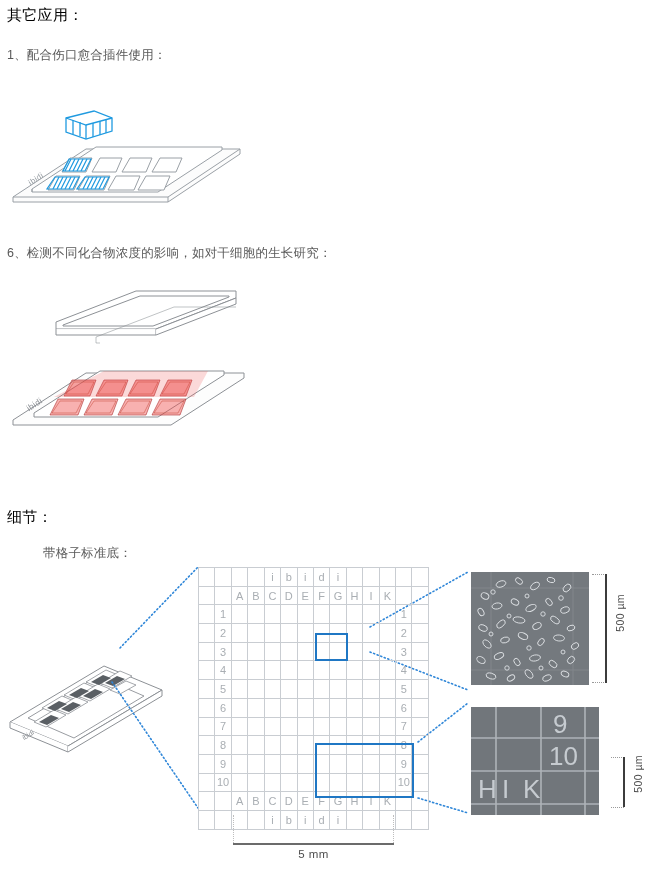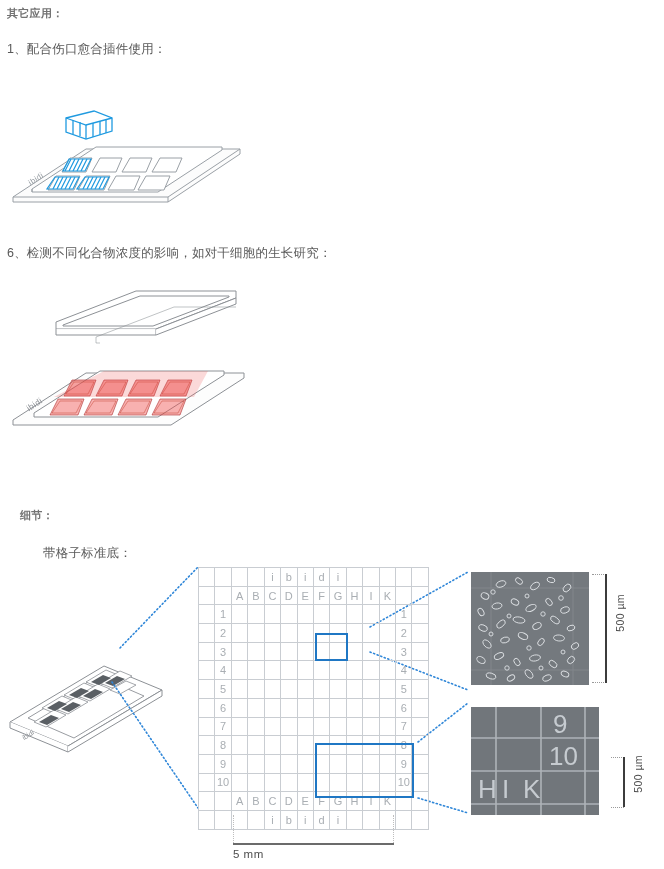--- a/index.html
+++ b/index.html
@@ -5,21 +5,21 @@
   html,body{margin:0;padding:0;}
   body{
     width:664px;height:869px;background:#ffffff;
     font-family:"Liberation Sans","DejaVu Sans",sans-serif;
     color:#4d4d4d;position:relative;overflow:hidden;
   }
   .abs{position:absolute;}
 
   
   .head{
-    font-size:11px;font-weight:bold;color:#737373;letter-spacing:.3px;
+    font-size:15px;font-weight:normal;color:#000000;letter-spacing:.3px;
     white-space:nowrap;
   }
   .para{
     font-size:12.5px;color:#595959;white-space:nowrap;letter-spacing:.2px;
   }
 
   
   #grid-figure{left:198px;top:567px;width:231px;height:248px;}
   .gridtable{
     border-collapse:collapse;width:231px;height:248px;table-layout:fixed;
@@ -47,36 +47,36 @@
   .scalelabel{
     position:absolute;font-size:10.5px;color:#4d4d4d;white-space:nowrap;
     writing-mode:vertical-rl;transform:rotate(180deg);
     font-family:"Liberation Sans",sans-serif;letter-spacing:.4px;
   }
 
   
   .mmbar{position:absolute;background:#6b6b6b;height:2px;}
   .mmtickL,.mmtickR{position:absolute;border-left:1px dotted #bdbdbd;width:0;}
   .mmlabel{
-    position:absolute;font-size:11.5px;color:#4d4d4d;
+    position:absolute;font-size:11.5px;color:#4d4d4d;text-align:center;
     font-family:"Liberation Sans",sans-serif;letter-spacing:.5px;
   }
 
   svg{display:block;overflow:visible;}
 </style>
 </head>
 <body>
 
 <div class="abs head" style="left:7px;top:6px;">其它应用：</div>
 
-<div class="abs para" style="left:7px;top:41px;">1、配合伤口愈合插件使用：</div>
+<div class="abs para" style="left:7px;top:47px;">1、配合伤口愈合插件使用：</div>
 
 <div class="abs para" style="left:7px;top:245px;">6、检测不同化合物浓度的影响，如对干细胞的生长研究：</div>
 
-<div class="abs head" style="left:20px;top:508px;">细节：</div>
+<div class="abs head" style="left:7px;top:508px;">细节：</div>
 
 <div class="abs para" style="left:7px;top:545px;margin-left:36px;">带格子标准底：</div>
 
 <div class="abs" style="left:8px;top:92px;width:240px;height:125px;">
 <svg width="240" height="125" viewBox="0 0 240 125">
   <g fill="none" stroke="#9aa0a6" stroke-width="1" stroke-linejoin="round">
 
     <path d="M5 105 L78 57 L232 57 L232 62 L160 110 L5 110 Z" fill="#fcfcfc"></path>
     <path d="M5 105 L160 105 L232 57"></path>
     <path d="M160 105 L160 110"></path>

